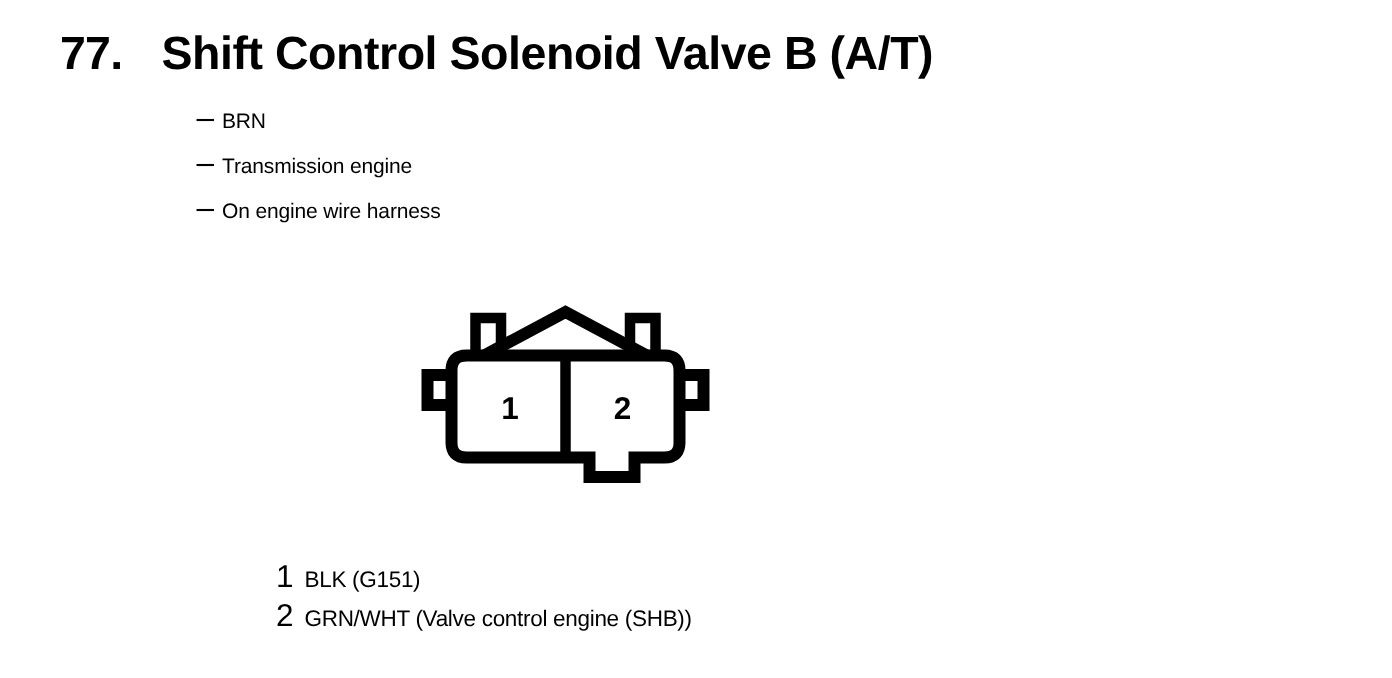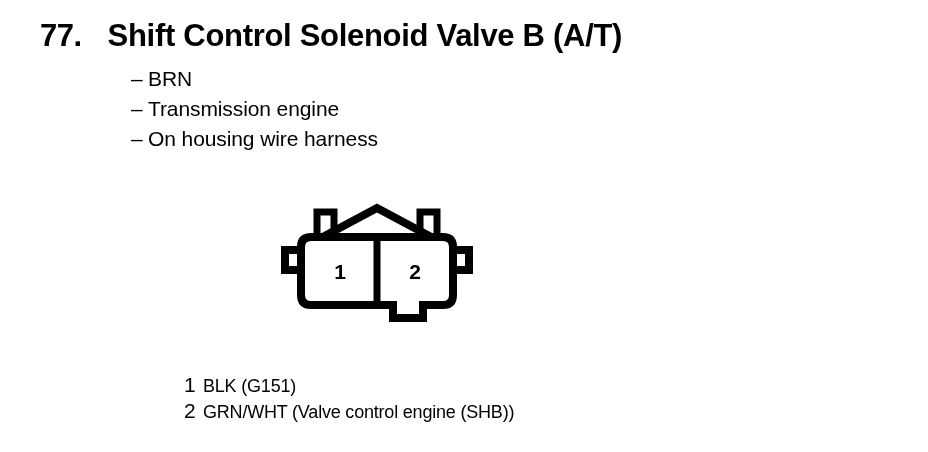--- a/index.html
+++ b/index.html
@@ -57,21 +57,21 @@
     align-items: baseline;
     white-space: nowrap;
     height: 30px;
   }
   .note-dash {
     font-size: 21px;
     width: 17px;
     flex: 0 0 17px;
   }
   .note-text {
-    font-size: 21px;
+    font-size: 14px;
     letter-spacing: -0.1px;
   }
 
   
   .connector-wrap {
     position: absolute;
     left: 258px;
     top: 195px;
     width: 210px;
     height: 135px;
@@ -97,21 +97,21 @@
     align-items: baseline;
     white-space: nowrap;
     height: 26px;
   }
   .legend-pin {
     font-size: 21px;
     width: 19px;
     flex: 0 0 19px;
   }
   .legend-desc {
-    font-size: 18px;
+    font-size: 15px;
     letter-spacing: -0.2px;
   }
 </style>
 </head>
 <body>
 
 <div class="page">
 
   <div class="heading">
     <span class="heading-number">77.</span>
@@ -122,21 +122,21 @@
     <div class="note-row">
       <span class="note-dash">–</span>
       <span class="note-text">BRN</span>
     </div>
     <div class="note-row">
       <span class="note-dash">–</span>
       <span class="note-text">Transmission engine</span>
     </div>
     <div class="note-row">
       <span class="note-dash">–</span>
-      <span class="note-text">On housing wire harness</span>
+      <span class="note-text">On engine wire harness</span>
     </div>
   </div>
 
   <div class="connector-wrap">
     <svg class="connector-svg" width="210" height="135" viewBox="0 0 210 135">
 
       <path d="M 49 44 L 107 13 L 165 44" fill="none" stroke="#000000" stroke-width="8" stroke-linejoin="miter" stroke-linecap="butt"></path>
 
       <rect x="47" y="17" width="17" height="29" fill="none" stroke="#000000" stroke-width="7"></rect>
 

